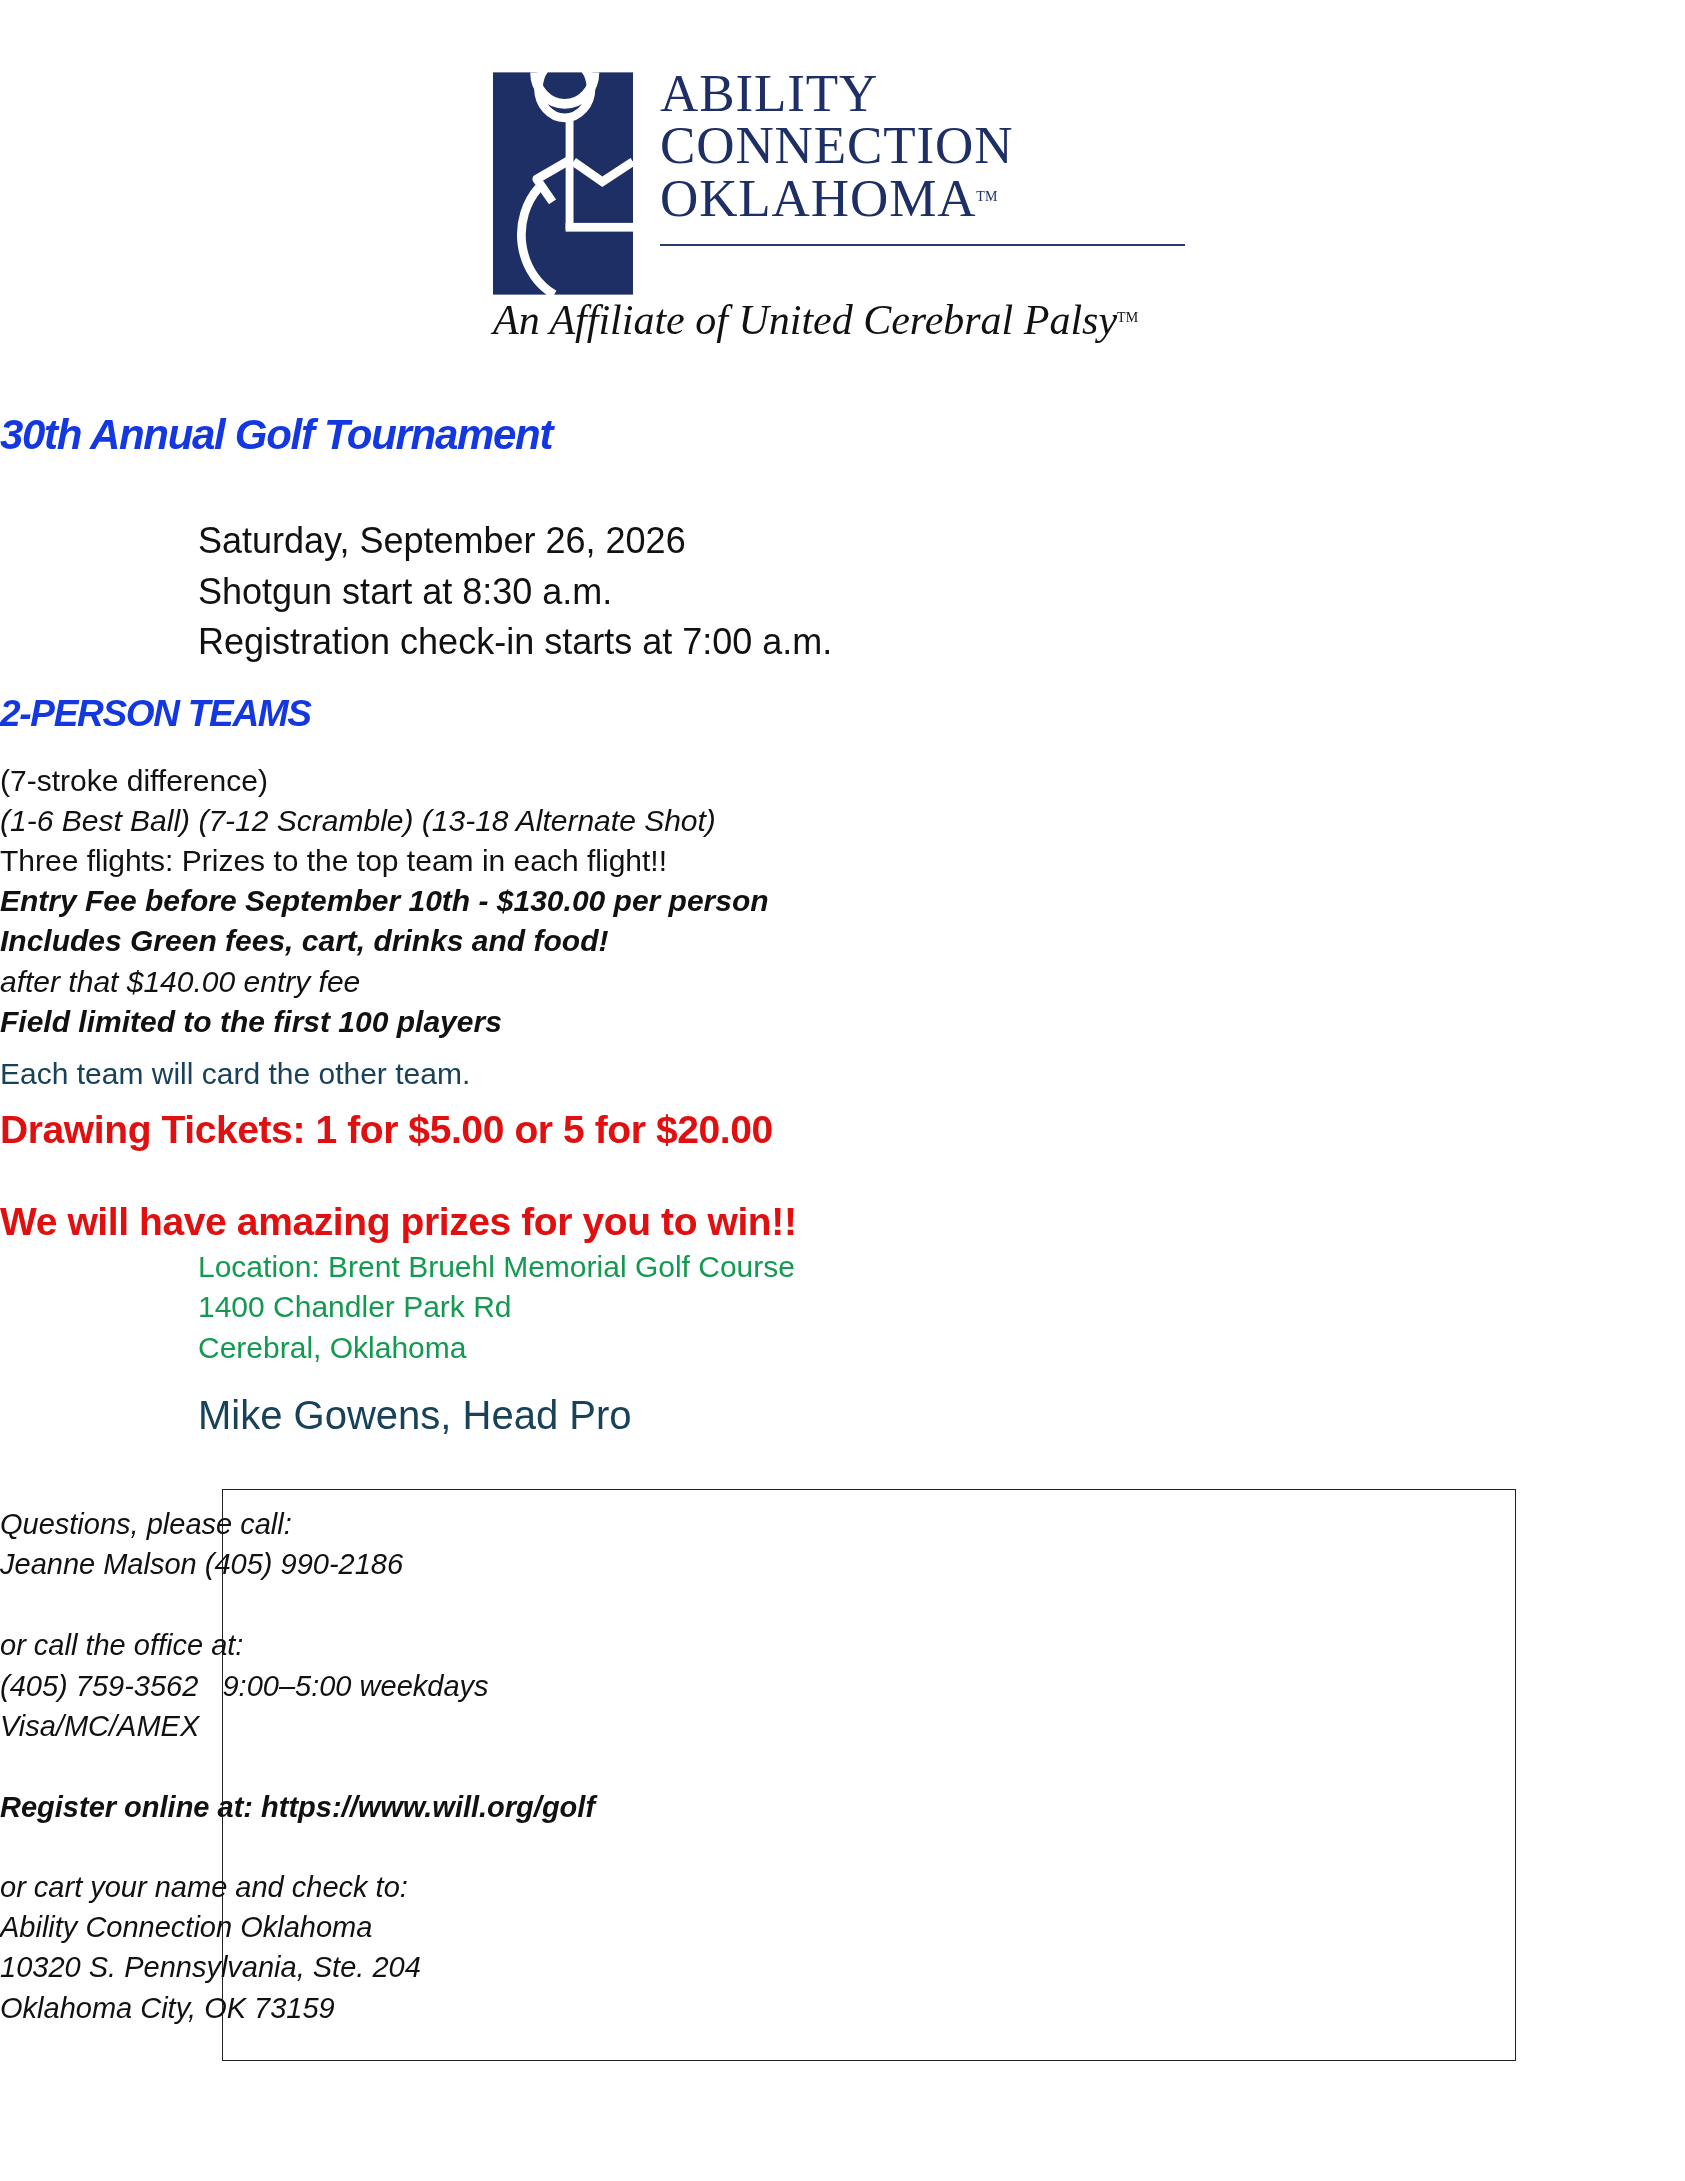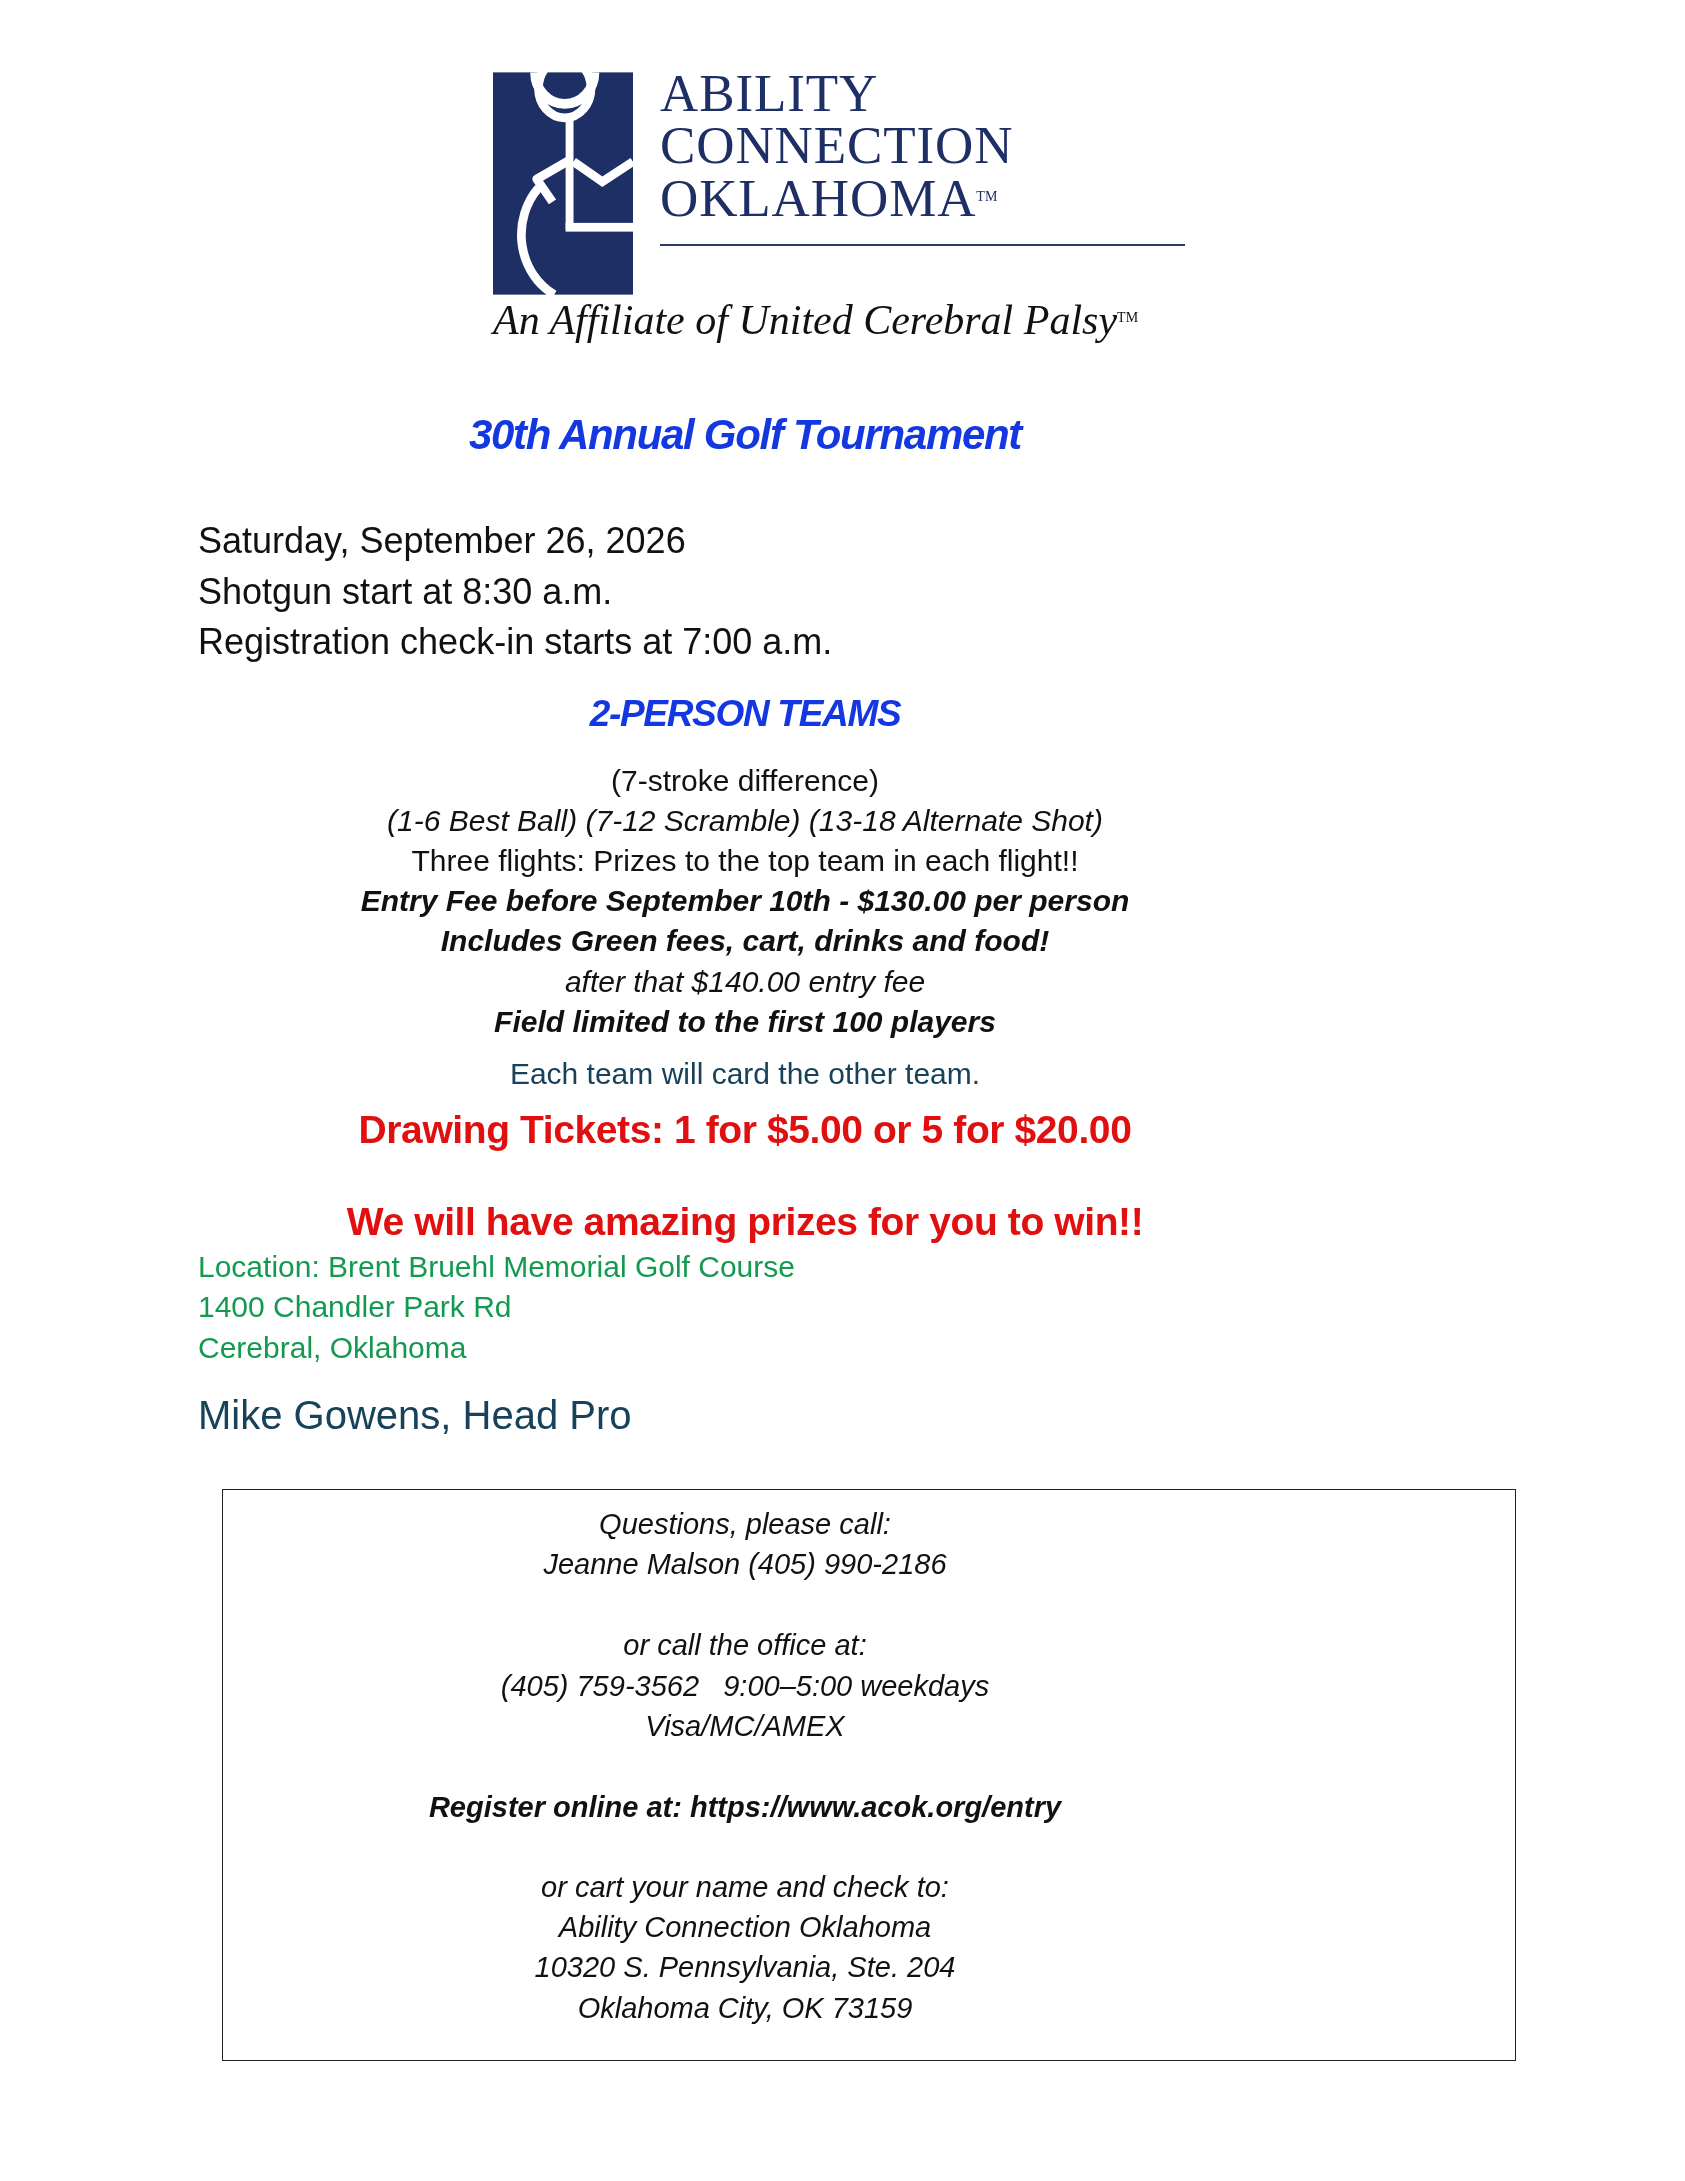--- a/index.html
+++ b/index.html
@@ -1,18 +1,18 @@
 <!DOCTYPE html>
 <html style="font-size:14px"><head>
 <meta charset="utf-8">
 <style>
   html, body { margin:0; padding:0; background:#ffffff; }
   body { width:1685px; height:2181px; position:relative; overflow:hidden; font-family:"Liberation Sans", "DejaVu Sans", sans-serif; color:#000; }
   .abs { position:absolute; white-space:nowrap; }
-  .center { left:0; width:1450px; text-align:center;padding-left:20px; }
+  .center { left:0; width:1450px; text-align:left; }
 
   
   #logo { position:absolute; left:493px; top:72px; width:702px; height:290px; }
   #logo-mark { position:absolute; left:0; top:0; width:140px; height:223px; }
   .logo-word { position:absolute; left:167px; font-family:"Liberation Serif", "DejaVu Serif", serif; color:#1e2f66; font-size:53px; line-height:53px; letter-spacing:0.9px; }
   .logo-tm { font-size:14px; vertical-align:top; position:relative; top:-1.8px; letter-spacing:0; }
   #logo-rule { position:absolute; left:167px; top:172px; width:525px; height:1.8px; background:#2a3a6a; }
   #logo-tagline { position:absolute; left:167px; top:183px; font-family:"Liberation Serif", "DejaVu Serif", serif; color:#1e2f66; font-size:33px; line-height:37px; }
   #logo-affiliate { position:absolute; left:0; top:225px; font-family:"Liberation Serif", "DejaVu Serif", serif; font-style:italic; color:#111; font-size:42px; line-height:46px; }
 
@@ -85,18 +85,18 @@
 <div class="abs green" style="top:1290px;">1400 Chandler Park Rd</div>
 <div class="abs green" style="top:1331px;">Cerebral, Oklahoma</div>
 <div class="abs navy" style="top:1393px;">Mike Gowens, Head Pro</div>
 
 <div id="info-box"></div>
 <div class="abs center box-line" style="top:1508px;">Questions, please call:</div>
 <div class="abs center box-line" style="top:1548px;">Jeanne Malson (405) 990-2186</div>
 <div class="abs center box-line" style="top:1629px;">or call the office at:</div>
 <div class="abs center box-line" style="top:1670px; white-space:pre;">(405) 759-3562   9:00–5:00 weekdays</div>
 <div class="abs center box-line" style="top:1710px;">Visa/MC/AMEX</div>
-<div class="abs center box-line" style="top:1791px; font-weight:bold;">Register online at: https://www.acok.org/entry</div>
+<div class="abs center box-line" style="top:1791px; font-weight:bold;">Register online at: https://www.will.org/golf</div>
 <div class="abs center box-line" style="top:1871px;">or cart your name and check to:</div>
 <div class="abs center box-line" style="top:1911px;">Ability Connection Oklahoma</div>
 <div class="abs center box-line" style="top:1951px;">10320 S. Pennsylvania, Ste. 204</div>
 <div class="abs center box-line" style="top:1992px;">Oklahoma City, OK 73159</div>
 
 
 </body></html>

